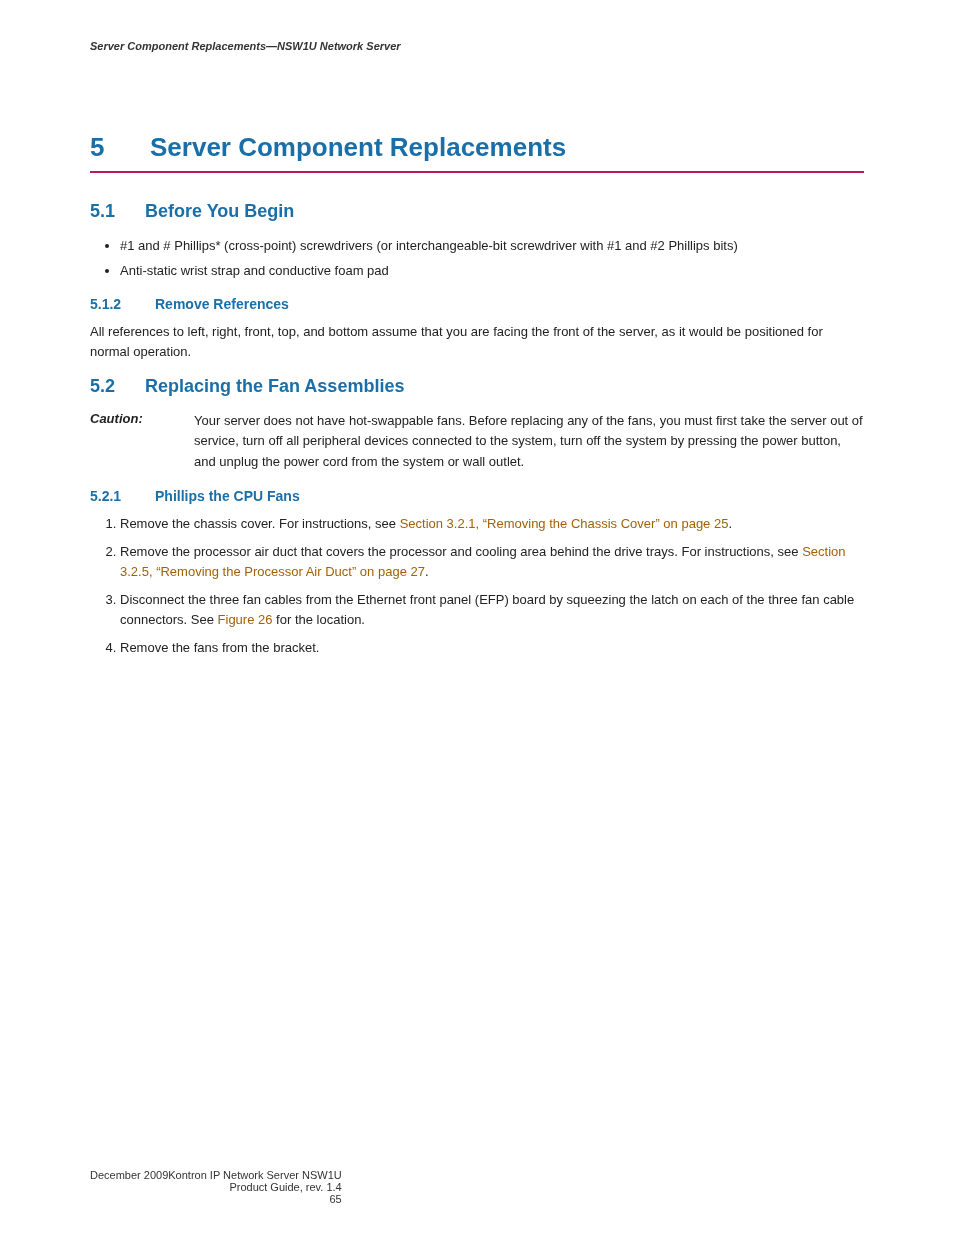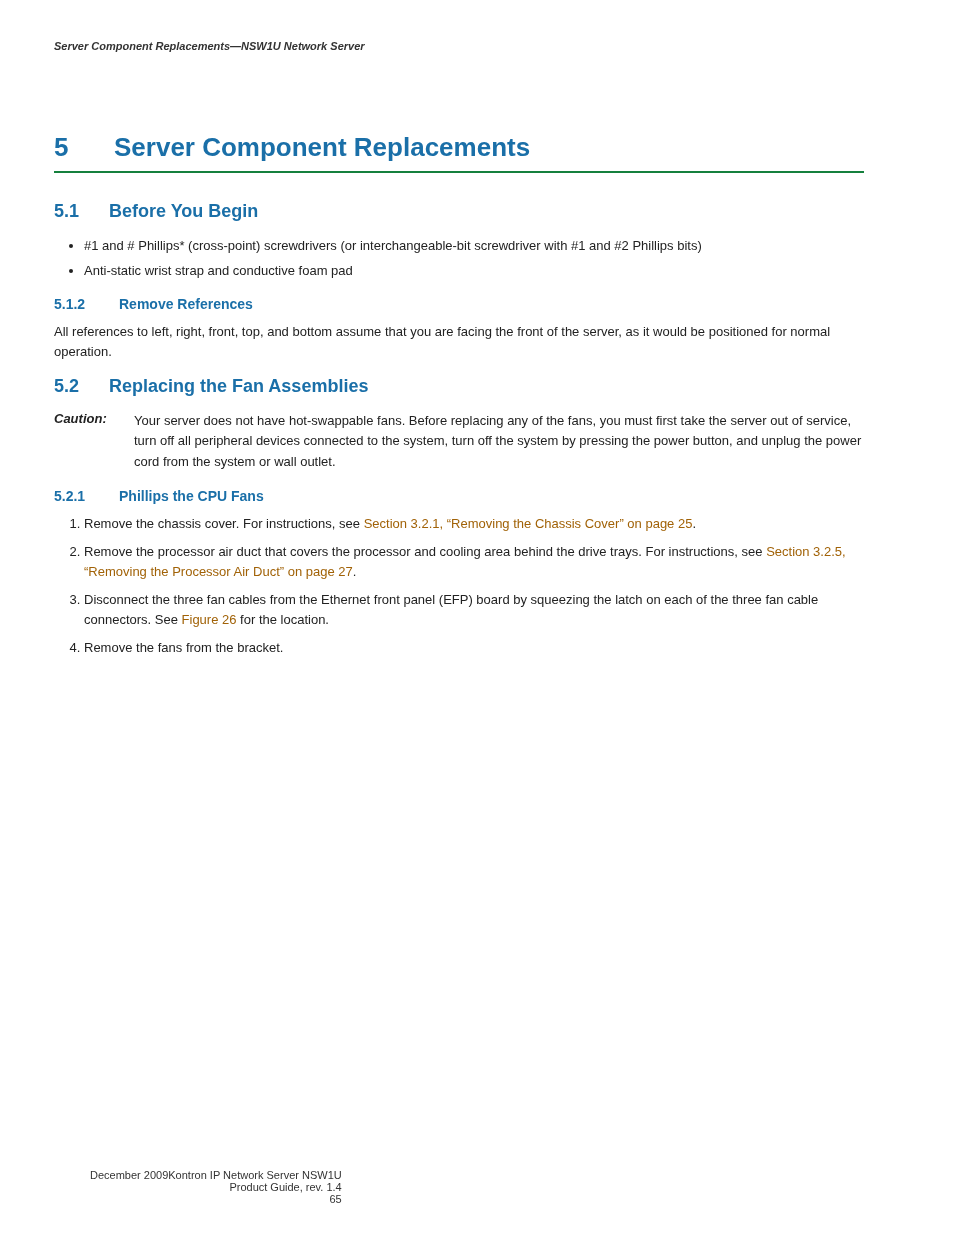--- a/index.html
+++ b/index.html
@@ -13,38 +13,38 @@
       font-size: 13px;
       color: #222;
       background: #fff;
       width: 954px;
       min-height: 1235px;
     }
 
     .page {
       width: 954px;
       min-height: 1235px;
-      padding: 40px 90px 60px 54px;
+      padding: 40px 90px 60px 90px;
       position: relative;
     }
 
     .page-header {
       font-style: italic;
       font-weight: bold;
       font-size: 11px;
       color: #333;
       border-bottom: none;
       margin-bottom: 80px;
     }
 
     .chapter-title {
       color: #1a6fa8;
       font-size: 26px;
       font-weight: bold;
-      border-bottom: 2px solid #15803d;
+      border-bottom: 2px solid #be185d;
       padding-bottom: 8px;
       margin-bottom: 28px;
     }
 
     .chapter-number {
       display: inline-block;
       width: 60px;
     }
 
     .section-h1 {
@@ -86,20 +86,21 @@
     .body-text {
       line-height: 1.55;
       margin-bottom: 14px;
       font-size: 13px;
     }
 
     .caution-block {
       display: flex;
       margin-bottom: 14px;
       margin-top: 10px;
+      gap: 24px;
     }
 
     .caution-label {
       font-weight: bold;
       font-style: italic;
       min-width: 80px;
       font-size: 13px;
       flex-shrink: 0;
     }
 

